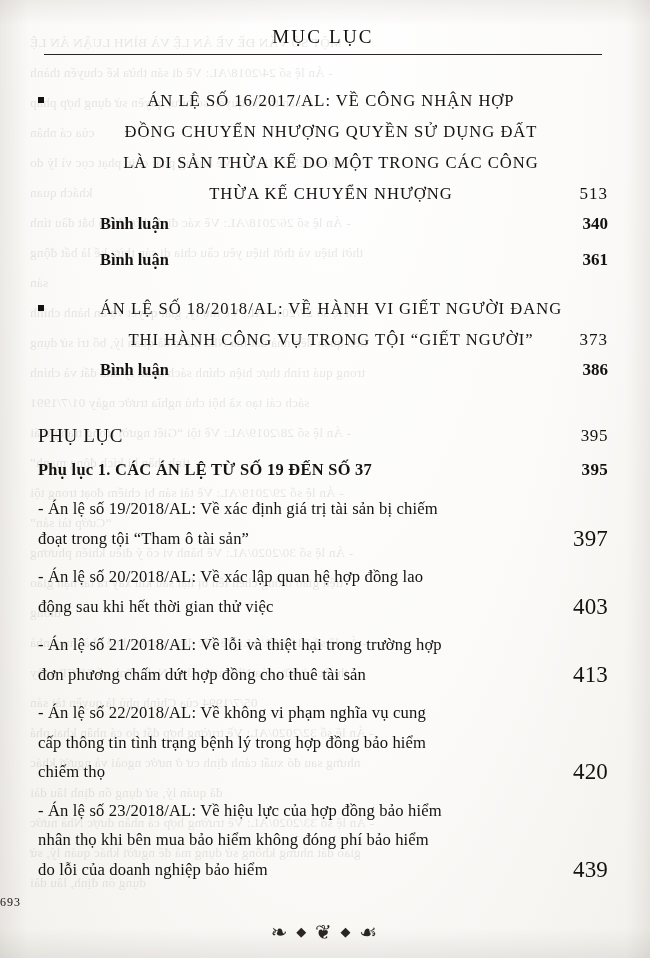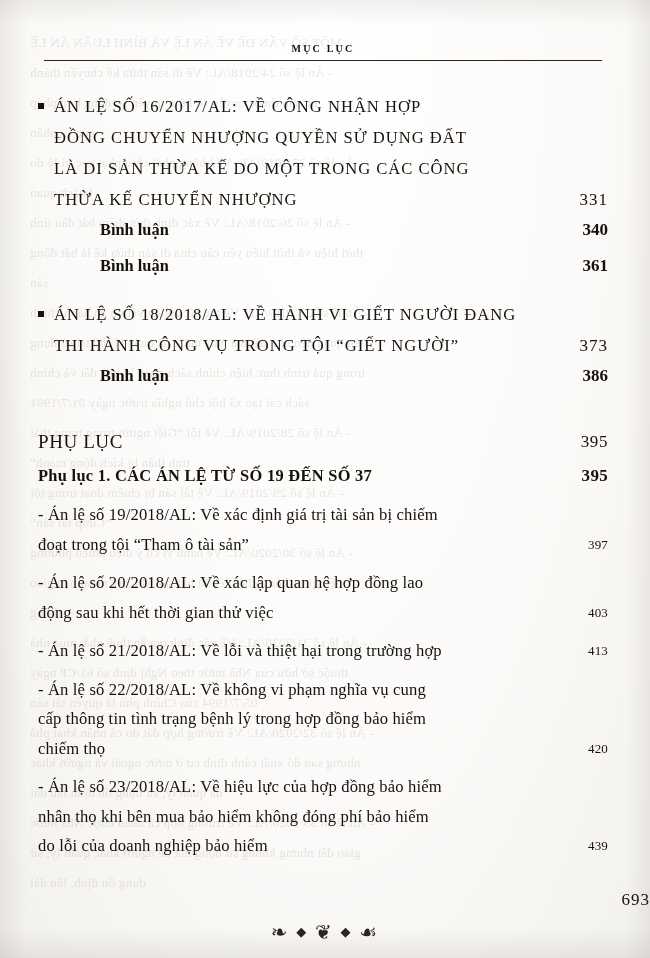--- a/index.html
+++ b/index.html
@@ -59,24 +59,24 @@
   .ghost div { white-space: nowrap; }
 
   .content {
     position: relative;
     z-index: 2;
     padding: 26px 42px 0 38px;
   }
 
   .header {
     text-align: center;
-    font-size: 10px;
-    font-weight: bold;
+    font-size: 19px;
+    font-weight: normal;
     letter-spacing: 2.2px;
-    margin: 17px 0 4px 0;
+    margin: 0 0 4px 0;
     color: #120f0d;
   }
   .header-rule {
     border: 0;
     border-top: 1.6px solid #2a2522;
     margin: 6px 6px 30px 6px;
   }
 
   .entry {
     margin-bottom: 6px;
@@ -93,21 +93,21 @@
   }
   .anle .bullet {
     position: absolute;
     left: 0;
     top: 12px;
     width: 6px;
     height: 6px;
     background: #15110f;
     display: inline-block;
   }
-  .anle .txt { display: block; }
+  .anle .txt { display: block; text-align: center; }
 
   .rowline {
     position: relative;
     display: block;
   }
   .rowline .pn {
     position: absolute;
     right: 0;
     top: 0;
     font-size: 17px;
@@ -141,31 +141,31 @@
   .item {
     position: relative;
     font-size: 16.6px;
     line-height: 29.5px;
     letter-spacing: 0.15px;
     margin-top: 9px;
   }
   .item .pn {
     position: absolute;
     right: 0;
-    font-size: 13px;
+    font-size: 23px;
   }
   .pn-last { bottom: 0; }
 
   .folio {
     position: absolute;
     bottom: 48px;
     left: 0;
     right: 0;
-    text-align: right;
-    font-size: 17px;
+    text-align: left;
+    font-size: 12px;
     letter-spacing: 1px;
     z-index: 2;
   }
 
   .ornament {
     position: absolute;
     bottom: 14px;
     left: 0;
     right: 0;
     text-align: center;
@@ -220,21 +220,21 @@
     <div class="header">MỤC LỤC</div>
     <hr class="header-rule">
 
     <div id="entries">
         <div class="entry">
           <div class="anle">
             <span class="bullet"></span>
             <span class="txt rowline">ÁN LỆ SỐ 16/2017/AL: VỀ CÔNG NHẬN HỢP</span>
             <span class="txt rowline">ĐỒNG CHUYỂN NHƯỢNG QUYỀN SỬ DỤNG ĐẤT</span>
             <span class="txt rowline">LÀ DI SẢN THỪA KẾ DO MỘT TRONG CÁC CÔNG</span>
-            <span class="txt rowline">THỪA KẾ CHUYỂN NHƯỢNG<span class="pn">331</span></span>
+            <span class="txt rowline">THỪA KẾ CHUYỂN NHƯỢNG<span class="pn">513</span></span>
           </div>
           <div class="binh-luan rowline"><span>Bình luận</span><span class="pn">340</span></div>
         </div>
         <div class="entry">
           <div class="binh-luan rowline"><span>Bình luận</span><span class="pn">361</span></div>
         </div>
         <div class="entry">
           <div class="anle">
             <span class="bullet"></span>
             <span class="txt rowline">ÁN LỆ SỐ 18/2018/AL: VỀ HÀNH VI GIẾT NGƯỜI ĐANG</span>
@@ -260,20 +260,21 @@
           <div>đoạt trong tội “Tham ô tài sản”</div>
           <span class="pn pn-last">397</span>
         </div>
         <div class="item">
           <div>- Án lệ số 20/2018/AL: Về xác lập quan hệ hợp đồng lao</div>
           <div>động sau khi hết thời gian thử việc</div>
           <span class="pn pn-last">403</span>
         </div>
         <div class="item">
           <div>- Án lệ số 21/2018/AL: Về lỗi và thiệt hại trong trường hợp</div>
+          <div>đơn phương chấm dứt hợp đồng cho thuê tài sản</div>
           <span class="pn pn-last">413</span>
         </div>
         <div class="item">
           <div>- Án lệ số 22/2018/AL: Về không vi phạm nghĩa vụ cung</div>
           <div>cấp thông tin tình trạng bệnh lý trong hợp đồng bảo hiểm</div>
           <div>chiếm thọ</div>
           <span class="pn pn-last">420</span>
         </div>
         <div class="item">
           <div>- Án lệ số 23/2018/AL: Về hiệu lực của hợp đồng bảo hiểm</div>

